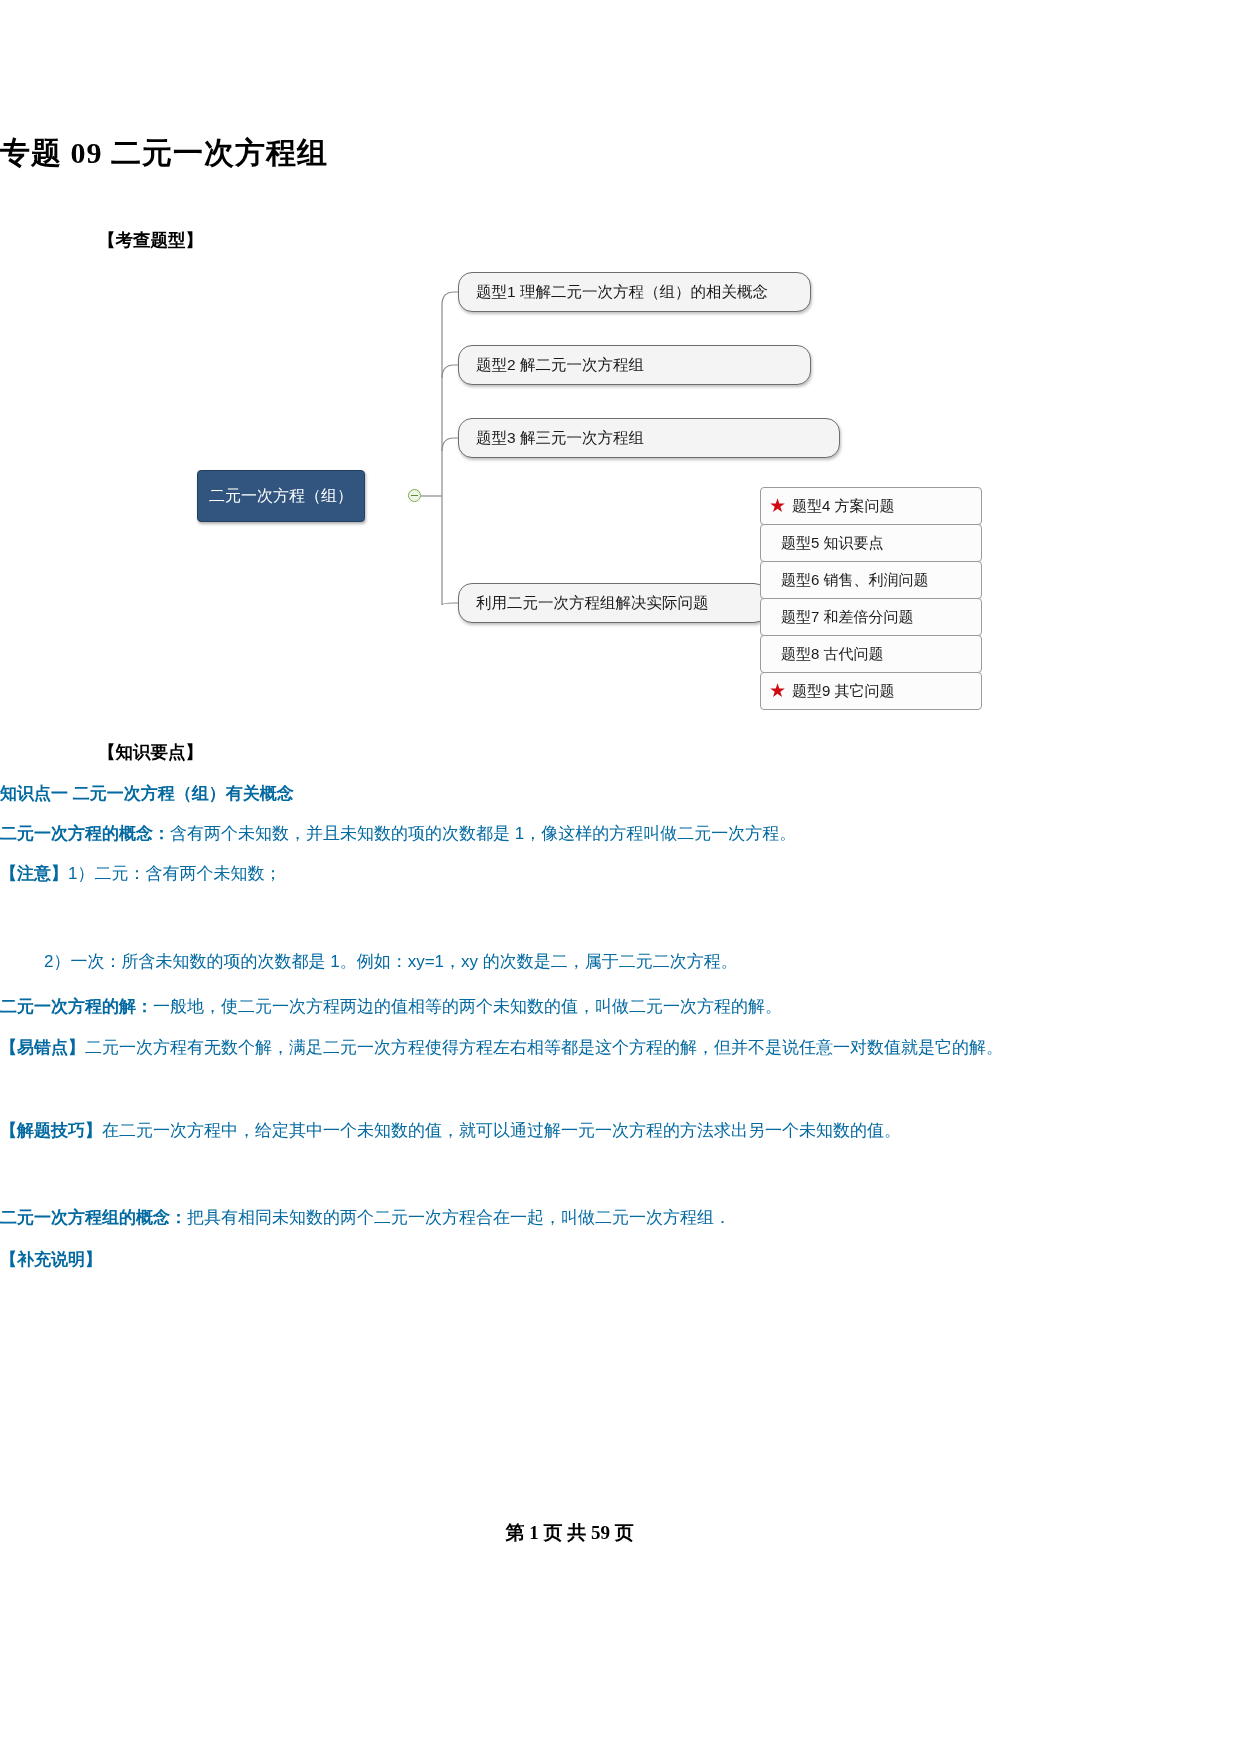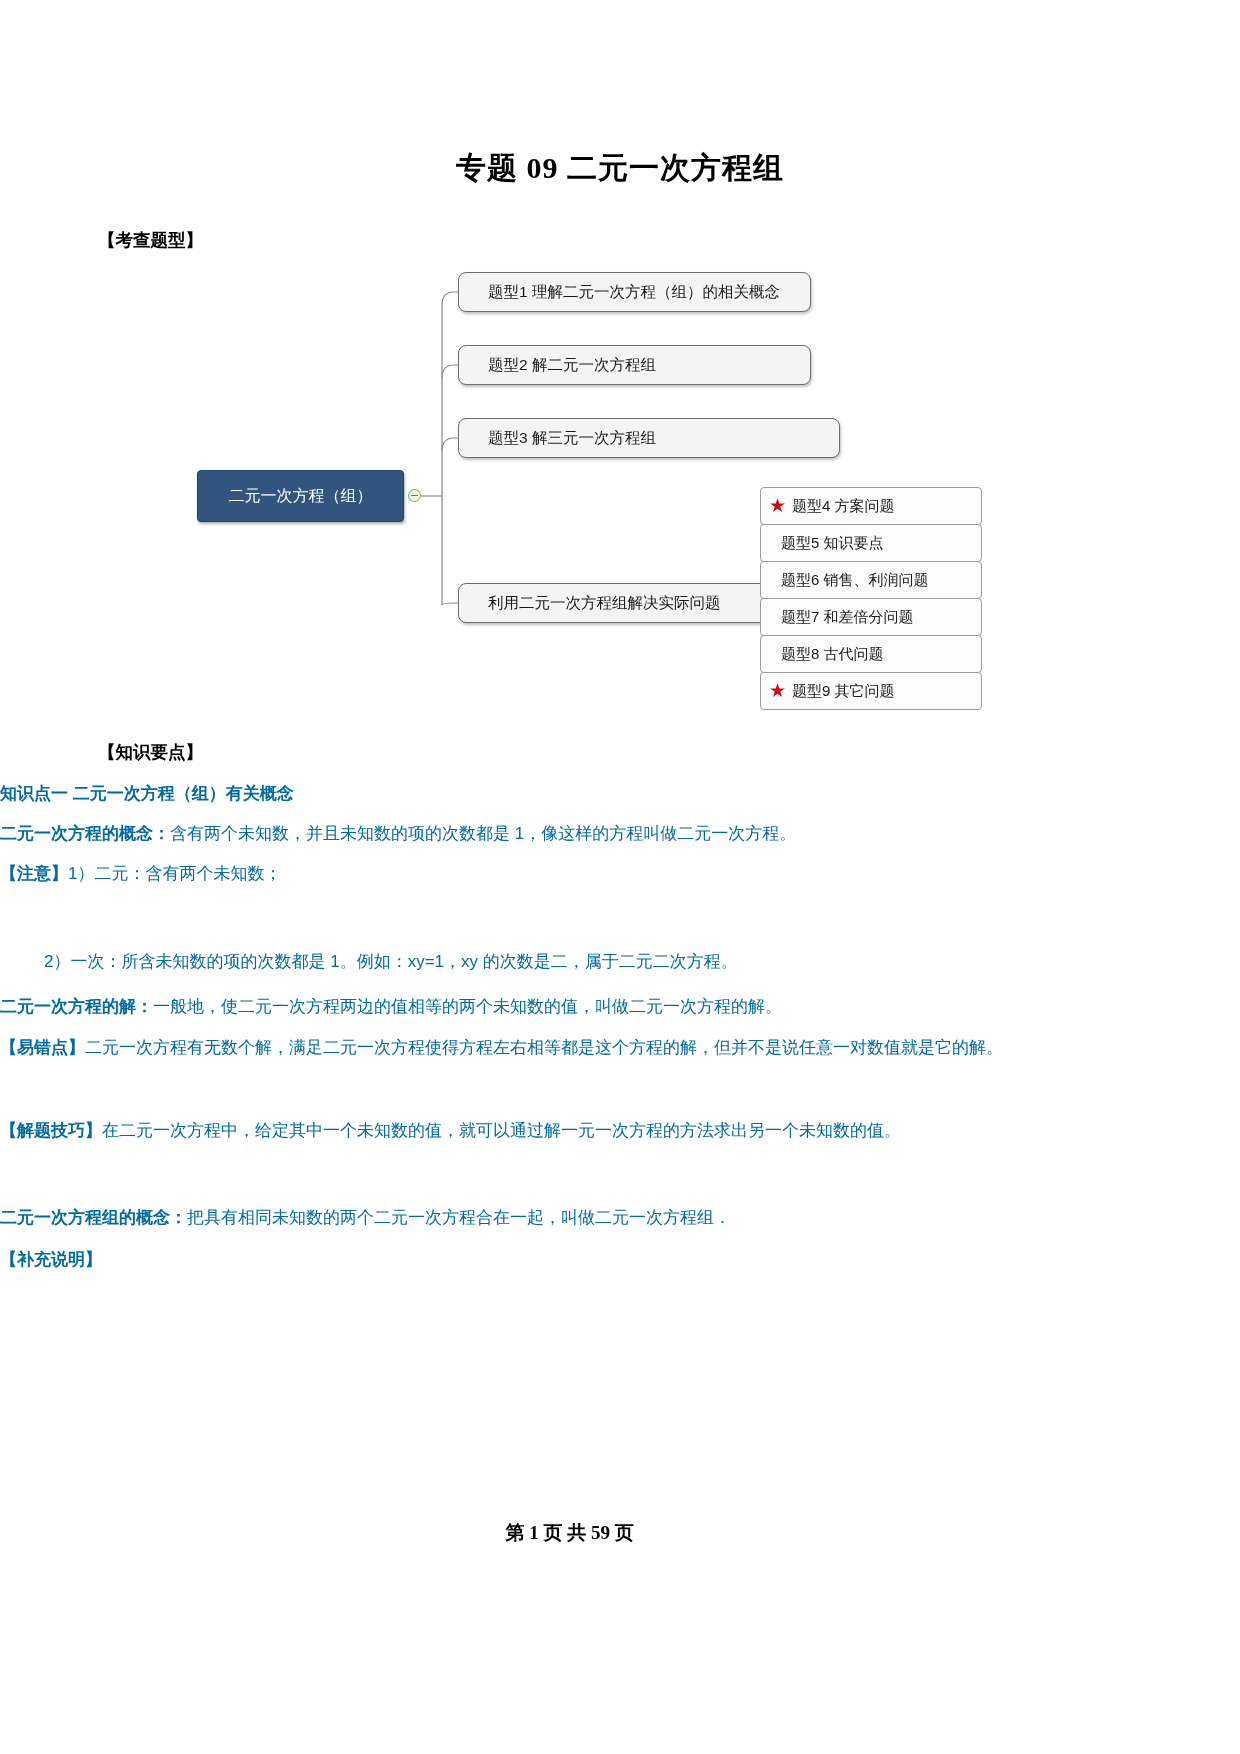--- a/index.html
+++ b/index.html
@@ -19,23 +19,23 @@
     position: absolute;
     left: 0; top: 0;
     width: 1240px;
     height: 1754px;
   }
 
   
   .doc-title {
     position: absolute;
     left: 0;
-    top: 148px;
+    top: 133px;
     width: 1240px;
-    text-align: center;
+    text-align: left;
     font-size: 30px;
     font-weight: bold;
     letter-spacing: 1px;
     font-family: "Liberation Serif", "DejaVu Serif", serif;
   }
 
   
   .sec-label {
     position: absolute;
     font-size: 17.5px;
@@ -62,40 +62,40 @@
     font-family: "Liberation Sans", "DejaVu Sans", sans-serif;
     display: flex;
     align-items: center;
     white-space: nowrap;
   }
 
   
   .mm-center {
     left: 17px;
     top: 210px;
-    width: 207px;
+    width: 168px;
     height: 52px;
     background: #31557f;
     border: 1px solid #24405f;
     border-radius: 4px;
     color: #ffffff;
     font-size: 16px;
     justify-content: center;
     box-shadow: 1px 2px 3px rgba(0,0,0,0.30);
   }
 
   
   .mm-l1 {
     background: #f4f4f4;
     border: 1px solid #6d6d6d;
-    border-radius: 8px;
+    border-radius: 14px;
     color: #1a1a1a;
     font-size: 15.5px;
     height: 40px;
-    padding-left: 29px;
+    padding-left: 17px;
     box-shadow: 1px 2px 3px rgba(0,0,0,0.25);
   }
   #mm-t1 { left: 278px; top: 12px;  width: 353px; }
   #mm-t2 { left: 278px; top: 85px;  width: 353px; }
   #mm-t3 { left: 278px; top: 158px; width: 382px; }
   #mm-t4 { left: 278px; top: 323px; width: 310px; }
 
   
   .mm-l2wrap {
     position: absolute;

